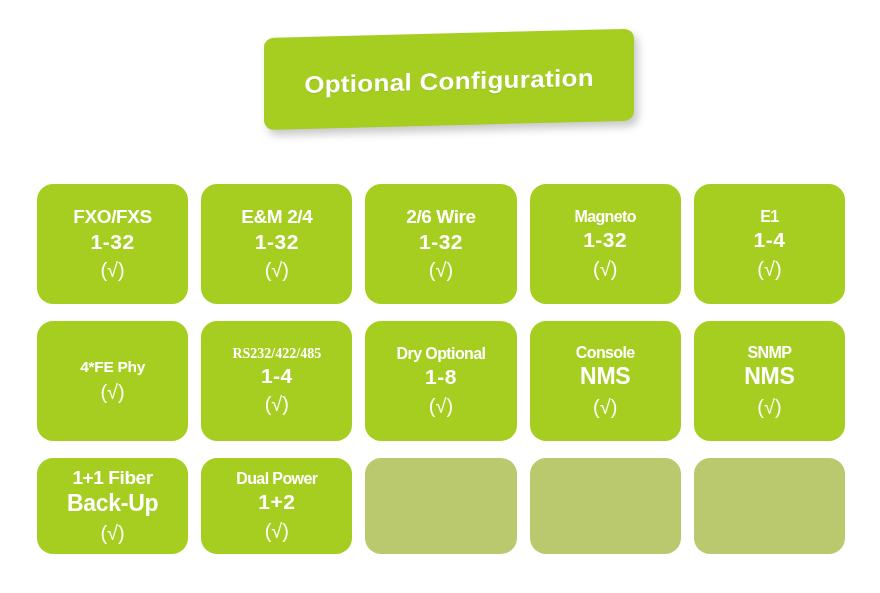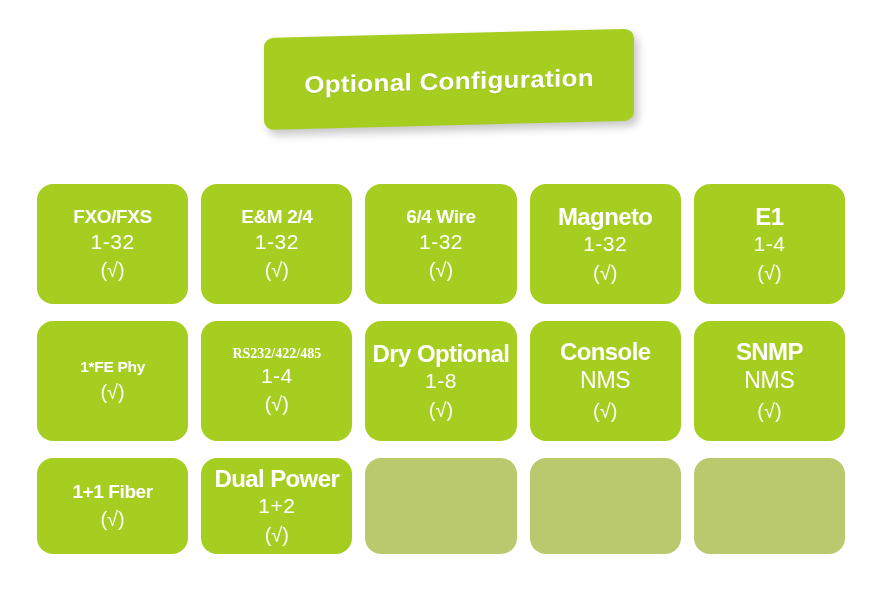--- a/index.html
+++ b/index.html
@@ -99,24 +99,24 @@
   }
 
   .line1 {
     font-weight: bold;
     font-size: 21px;
     letter-spacing: -0.2px;
   }
   .line1.tiny    { font-size: 14px; letter-spacing: 0px; font-family: Liberation Serif, serif; }
   .line1.small   { font-size: 15.5px; letter-spacing: -0.3px; }
   .line1.medium  { font-size: 19px; letter-spacing: -0.4px; }
-  .line1.wide    { font-size: 24px; letter-spacing: -0.6px; }
+  .line1.wide    { font-size: 16px; letter-spacing: -0.6px; }
 
   .line2 {
-    font-weight: normal;
+    font-weight: bold;
     font-size: 21px;
     letter-spacing: 0.5px;
     margin-top: 2px;
   }
   .line2.big { font-size: 23px; letter-spacing: -0.3px; }
 
   .line3 {
     font-size: 20px;
     font-weight: 300;
     margin-top: 6px;
@@ -145,21 +145,21 @@
         </div>
         <div class="tile">
           <div class="tile-inner">
             <div class="line1 medium">E&amp;M 2/4</div>
             <div class="line2 ">1-32</div>
             <div class="line3">(√)</div>
           </div>
         </div>
         <div class="tile">
           <div class="tile-inner">
-            <div class="line1 medium">6/4 Wire</div>
+            <div class="line1 medium">2/6 Wire</div>
             <div class="line2 ">1-32</div>
             <div class="line3">(√)</div>
           </div>
         </div>
         <div class="tile">
           <div class="tile-inner">
             <div class="line1 wide">Magneto</div>
             <div class="line2 ">1-32</div>
             <div class="line3">(√)</div>
           </div>
@@ -168,21 +168,21 @@
           <div class="tile-inner">
             <div class="line1 wide">E1</div>
             <div class="line2 ">1-4</div>
             <div class="line3">(√)</div>
           </div>
         </div>
       </div>
       <div class="tile-row">
         <div class="tile">
           <div class="tile-inner">
-            <div class="line1 small">1*FE Phy</div>
+            <div class="line1 small">4*FE Phy</div>
             <div class="line3">(√)</div>
           </div>
         </div>
         <div class="tile">
           <div class="tile-inner">
             <div class="line1 tiny">RS232/422/485</div>
             <div class="line2 ">1-4</div>
             <div class="line3">(√)</div>
           </div>
         </div>
@@ -205,20 +205,21 @@
             <div class="line1 wide">SNMP</div>
             <div class="line2 big">NMS</div>
             <div class="line3">(√)</div>
           </div>
         </div>
       </div>
       <div class="tile-row">
         <div class="tile row3">
           <div class="tile-inner">
             <div class="line1 medium">1+1 Fiber</div>
+            <div class="line2 big">Back-Up</div>
             <div class="line3">(√)</div>
           </div>
         </div>
         <div class="tile row3">
           <div class="tile-inner">
             <div class="line1 wide">Dual Power</div>
             <div class="line2 ">1+2</div>
             <div class="line3">(√)</div>
           </div>
         </div>

